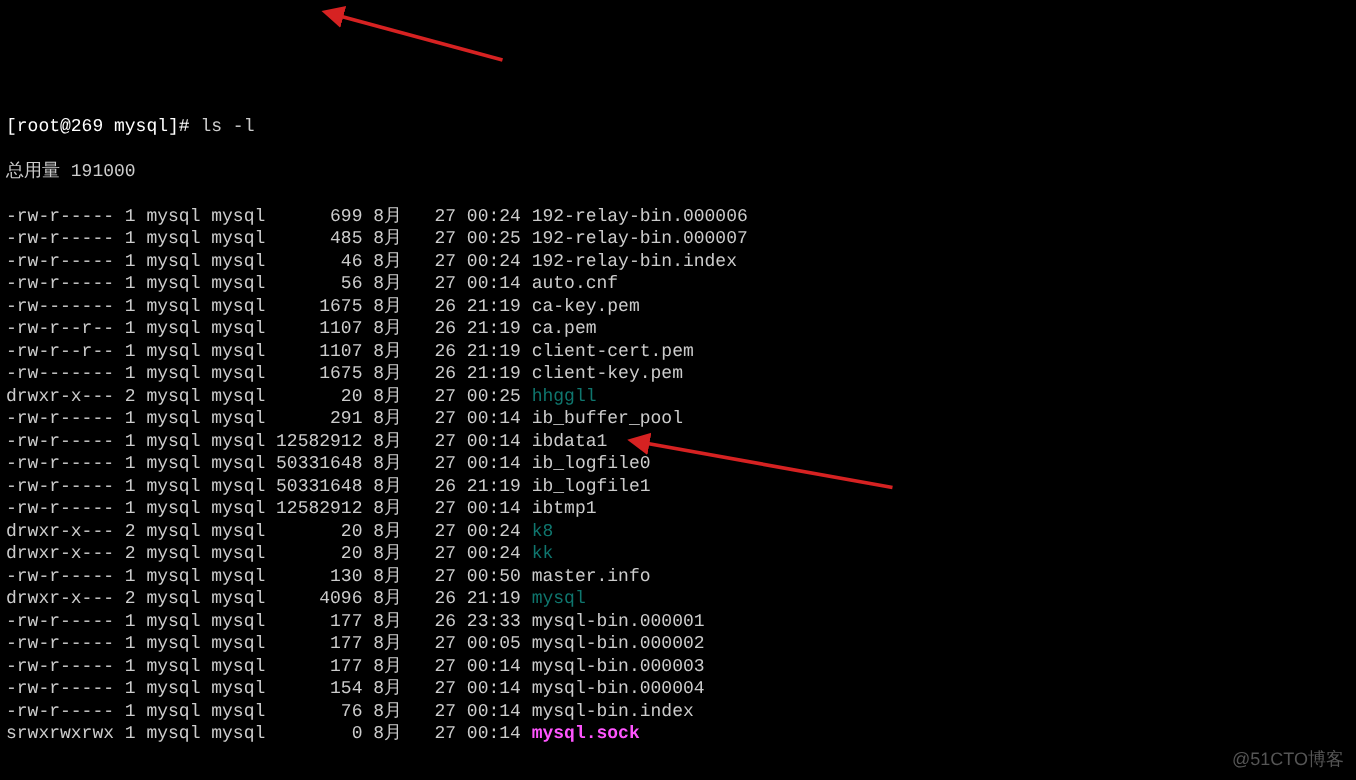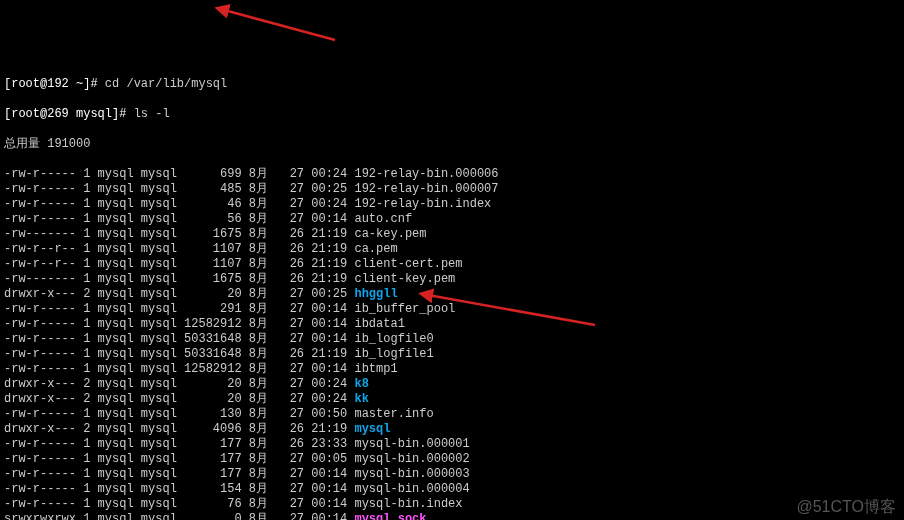--- a/index.html
+++ b/index.html
@@ -12,42 +12,41 @@
     line-height: 15px;
     width: 904px;
     height: 520px;
     overflow: hidden;
     position: relative;
     white-space: pre;
   }
   .term { padding: 2px 4px; }
   .white { color: #fff; }
   .magenta { color: #ff55ff; font-weight: bold;}
-  .dircol { color: #0ea5e9; font-weight: bold;}
+  .dircol { color: #0f766e; font-weight: normal;}
   .row { white-space: pre; }
   .arrow {
     position: absolute;
     pointer-events: none;
   }
   .watermark {
     position:absolute;
     right:8px;
     bottom:6px;
     color:#555;
     font-family:sans-serif;
-    font-size:16px;
+    font-size:12px;
   }
 </style>
 </head>
 <body>
 
 
 
 <div class="term">
-<div class="row"><span class="white">[root@192 ~]# </span><span>cd /var/lib/mysql</span></div>
 <div class="row"><span class="white">[root@269 mysql]# </span><span>ls -l</span></div>
 <div class="row">总用量 191000</div>
 <div id="listing"><div class="row">-rw-r----- 1 mysql mysql      699 8月   27 00:24 <span>192-relay-bin.000006</span></div><div class="row">-rw-r----- 1 mysql mysql      485 8月   27 00:25 <span>192-relay-bin.000007</span></div><div class="row">-rw-r----- 1 mysql mysql       46 8月   27 00:24 <span>192-relay-bin.index</span></div><div class="row">-rw-r----- 1 mysql mysql       56 8月   27 00:14 <span>auto.cnf</span></div><div class="row">-rw------- 1 mysql mysql     1675 8月   26 21:19 <span>ca-key.pem</span></div><div class="row">-rw-r--r-- 1 mysql mysql     1107 8月   26 21:19 <span>ca.pem</span></div><div class="row">-rw-r--r-- 1 mysql mysql     1107 8月   26 21:19 <span>client-cert.pem</span></div><div class="row">-rw------- 1 mysql mysql     1675 8月   26 21:19 <span>client-key.pem</span></div><div class="row">drwxr-x--- 2 mysql mysql       20 8月   27 00:25 <span class="dircol">hhggll</span></div><div class="row">-rw-r----- 1 mysql mysql      291 8月   27 00:14 <span>ib_buffer_pool</span></div><div class="row">-rw-r----- 1 mysql mysql 12582912 8月   27 00:14 <span>ibdata1</span></div><div class="row">-rw-r----- 1 mysql mysql 50331648 8月   27 00:14 <span>ib_logfile0</span></div><div class="row">-rw-r----- 1 mysql mysql 50331648 8月   26 21:19 <span>ib_logfile1</span></div><div class="row">-rw-r----- 1 mysql mysql 12582912 8月   27 00:14 <span>ibtmp1</span></div><div class="row">drwxr-x--- 2 mysql mysql       20 8月   27 00:24 <span class="dircol">k8</span></div><div class="row">drwxr-x--- 2 mysql mysql       20 8月   27 00:24 <span class="dircol">kk</span></div><div class="row">-rw-r----- 1 mysql mysql      130 8月   27 00:50 <span>master.info</span></div><div class="row">drwxr-x--- 2 mysql mysql     4096 8月   26 21:19 <span class="dircol">mysql</span></div><div class="row">-rw-r----- 1 mysql mysql      177 8月   26 23:33 <span>mysql-bin.000001</span></div><div class="row">-rw-r----- 1 mysql mysql      177 8月   27 00:05 <span>mysql-bin.000002</span></div><div class="row">-rw-r----- 1 mysql mysql      177 8月   27 00:14 <span>mysql-bin.000003</span></div><div class="row">-rw-r----- 1 mysql mysql      154 8月   27 00:14 <span>mysql-bin.000004</span></div><div class="row">-rw-r----- 1 mysql mysql       76 8月   27 00:14 <span>mysql-bin.index</span></div><div class="row">srwxrwxrwx 1 mysql mysql        0 8月   27 00:14 <span class="magenta">mysql.sock</span></div></div>
 </div>
 
 
 <svg class="arrow" style="left:210px;top:0px" width="140" height="50">
   <defs>
       <marker id="ah1" markerWidth="8" markerHeight="8" refX="2" refY="3" orient="auto">
     <path d="M0,0 L6,3 L0,6 Z" fill="#d62222"></path>

